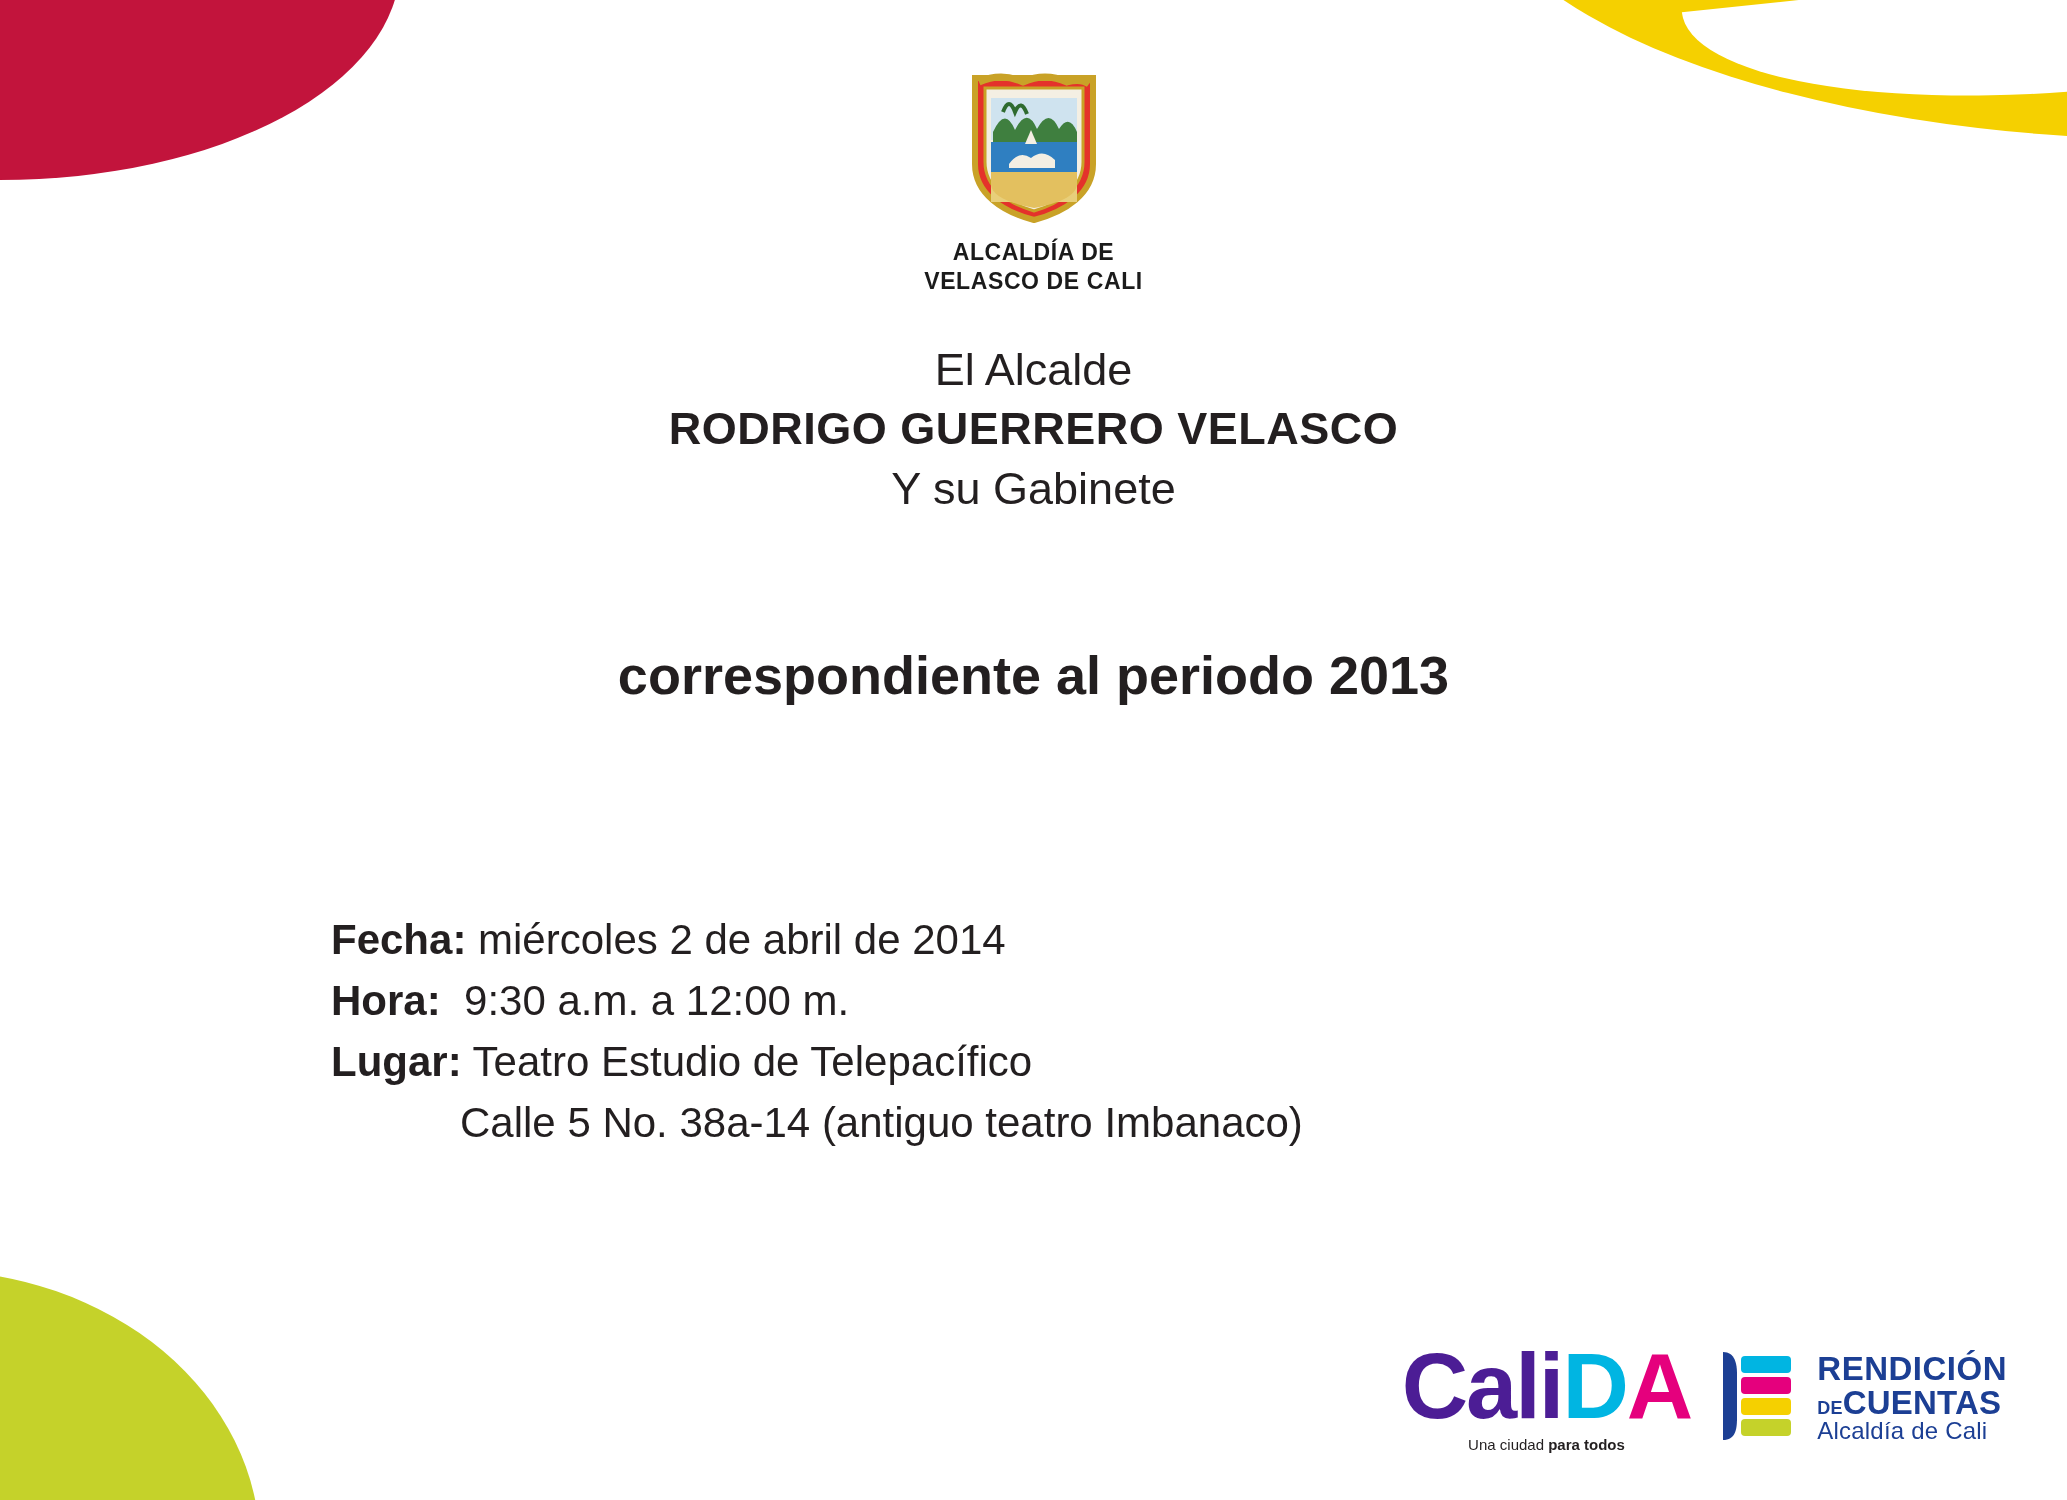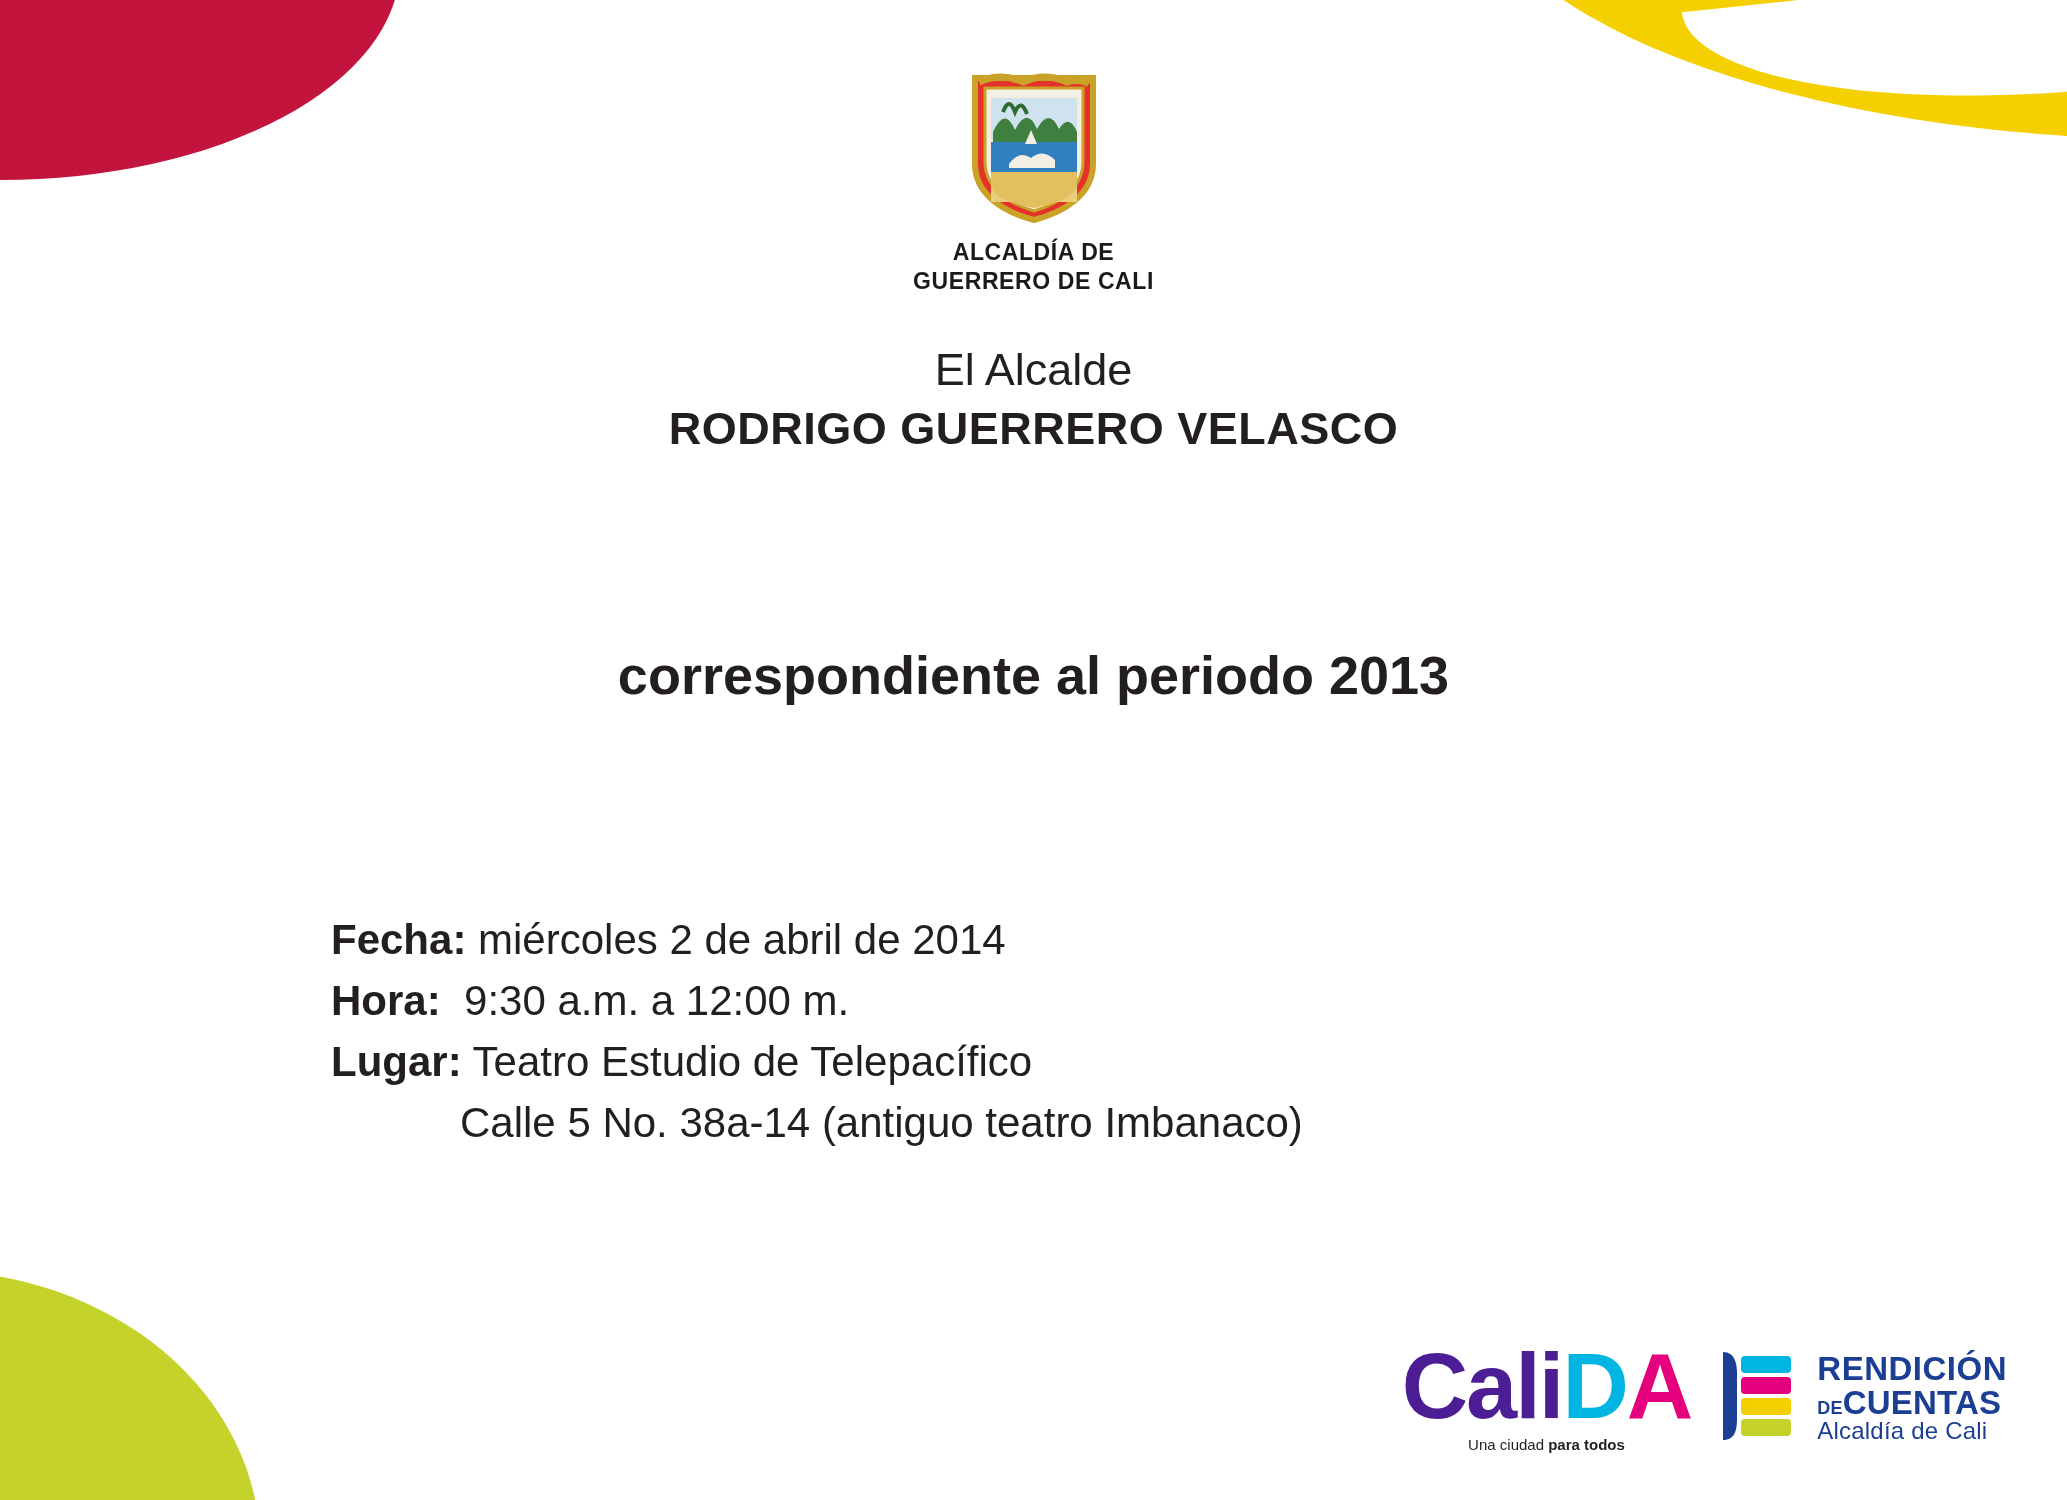--- a/index.html
+++ b/index.html
@@ -203,27 +203,28 @@
         <rect x="22" y="70" width="86" height="30" fill="#2f7fc1"></rect>
         <path d="M40 92 q10 -14 22 -6 q12 -10 24 2 v8 H40 Z" fill="#f4efe3"></path>
         <path d="M56 72 l6 -14 l6 14 z" fill="#f4efe3"></path>
         <rect x="22" y="100" width="86" height="30" fill="#e8cf7a"></rect>
         <path d="M22 100 H108 V112 C108 124 88 132 65 136 C42 132 22 124 22 112 Z" fill="#e3c05f"></path>
         <path d="M10 10 q22 -10 44 0 q22 -10 44 0 q14 -4 22 2" fill="none" stroke="#c9a227" stroke-width="7"></path>
       </svg>
     </div>
     <div class="crest-caption">
       <div>ALCALDÍA DE</div>
-      <div>GUERRERO DE CALI</div>
+      <div>VELASCO DE CALI</div>
     </div>
   </div>
 
   <div class="intro">
     <div class="line-1">El Alcalde</div>
     <div class="line-2">RODRIGO GUERRERO VELASCO</div>
+    <div class="line-3">Y su Gabinete</div>
   </div>
 
   <div class="headline">
     <div>correspondiente al periodo 2013</div>
   </div>
 
   <div class="details">
     <div class="row">
       <b>Fecha:</b>
       <span>miércoles 2 de abril de 2014</span>

